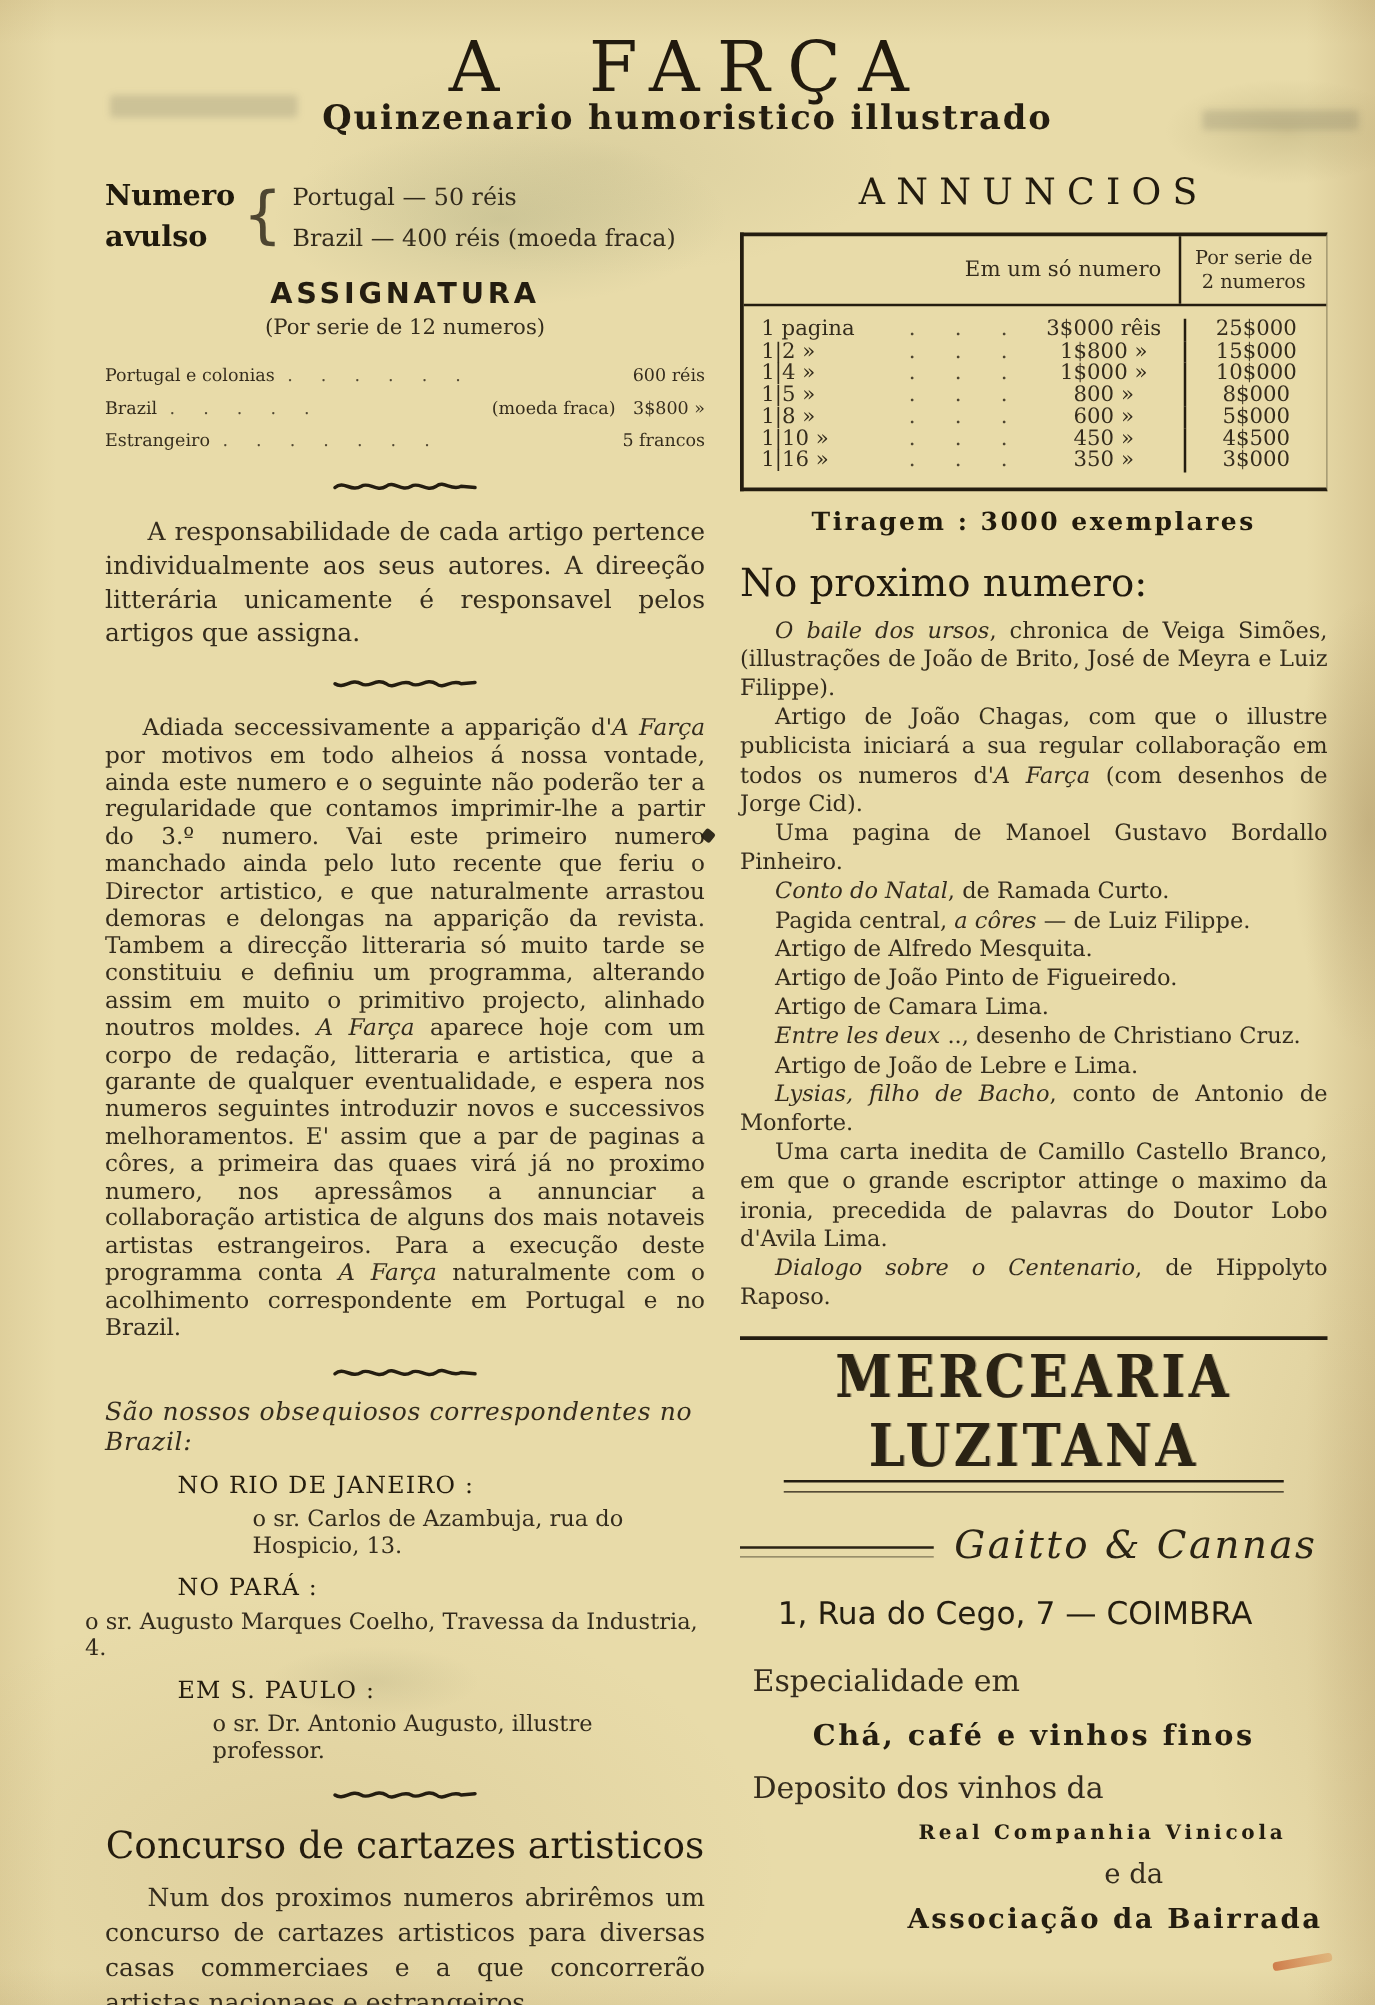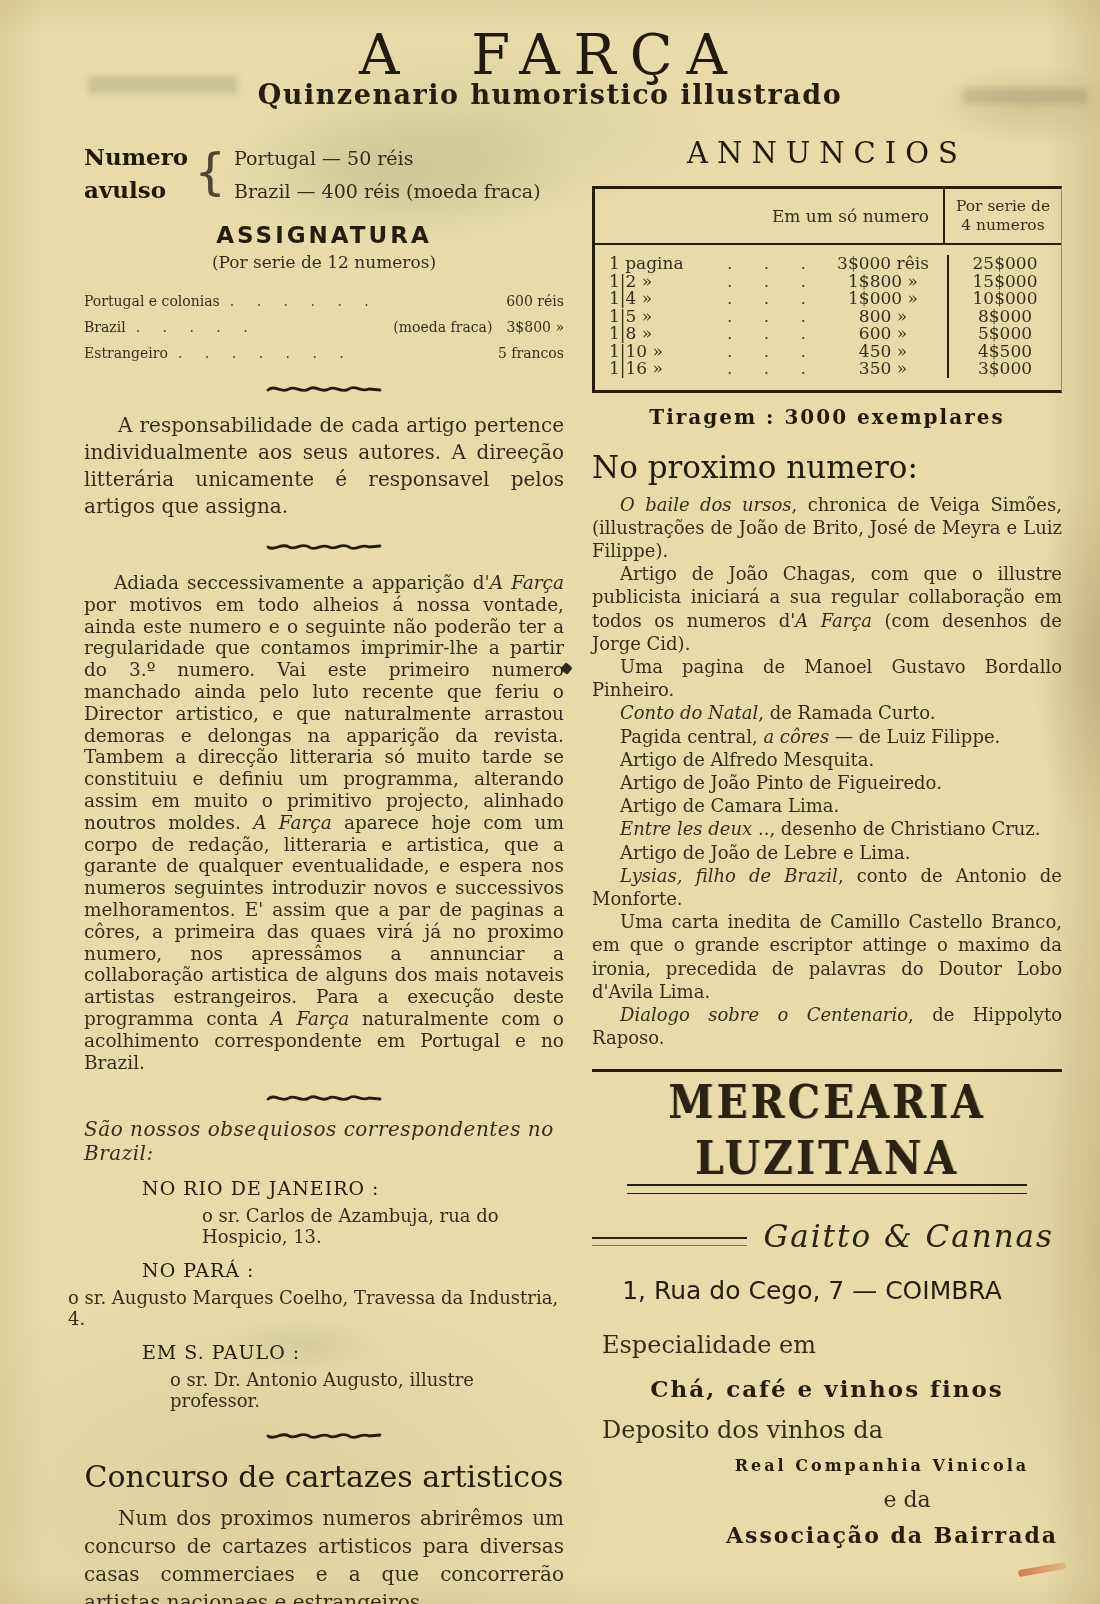--- a/index.html
+++ b/index.html
@@ -191,21 +191,21 @@
   <div class="col-right">
 
     <div class="ann-title">ANNUNCIOS</div>
 
     <div class="ann-table">
       <div class="ann-head">
         <div class="ann-head-spacer"></div>
         <div class="ann-head-single">Em um só numero</div>
         <div class="ann-head-serie">
           <div>Por serie de</div>
-          <div>4 numeros</div>
+          <div>2 numeros</div>
         </div>
       </div>
       <div class="ann-body">
         <div class="ann-row">
           <span class="ann-label">1 pagina</span>
           <span class="ann-dots">. . . .</span>
           <span class="ann-price">3$000 rêis</span>
           <span class="ann-serie">
               <span>25$000</span>
             </span>
@@ -269,21 +269,21 @@
       <div class="pitem"><i>O baile dos ursos</i>, chronica de Veiga Simões, (illustrações de João de Brito, José de Meyra e Luiz Filippe).</div>
       <div class="pitem">Artigo de João Chagas, com que o illustre publicista iniciará a sua regular collaboração em todos os numeros d'<i>A Farça</i> (com desenhos de Jorge Cid).</div>
       <div class="pitem">Uma pagina de Manoel Gustavo Bordallo Pinheiro.</div>
       <div class="pitem"><i>Conto do Natal</i>, de Ramada Curto.</div>
       <div class="pitem">Pagida central, <i>a côres</i> — de Luiz Filippe.</div>
       <div class="pitem">Artigo de Alfredo Mesquita.</div>
       <div class="pitem">Artigo de João Pinto de Figueiredo.</div>
       <div class="pitem">Artigo de Camara Lima.</div>
       <div class="pitem"><i>Entre les deux</i> .., desenho de Christiano Cruz.</div>
       <div class="pitem">Artigo de João de Lebre e Lima.</div>
-      <div class="pitem"><i>Lysias, filho de Brazil</i>, conto de Antonio de Monforte.</div>
+      <div class="pitem"><i>Lysias, filho de Bacho</i>, conto de Antonio de Monforte.</div>
       <div class="pitem">Uma carta inedita de Camillo Castello Branco, em que o grande escriptor attinge o maximo da ironia, precedida de palavras do Doutor Lobo d'Avila Lima.</div>
       <div class="pitem"><i>Dialogo sobre o Centenario</i>, de Hippolyto Raposo.</div>
     </div>
 
     <hr class="ad-hr">
 
     <div>
       <div class="merc-name">MERCEARIA LUZITANA</div>
       <div class="merc-underline"></div>
 

